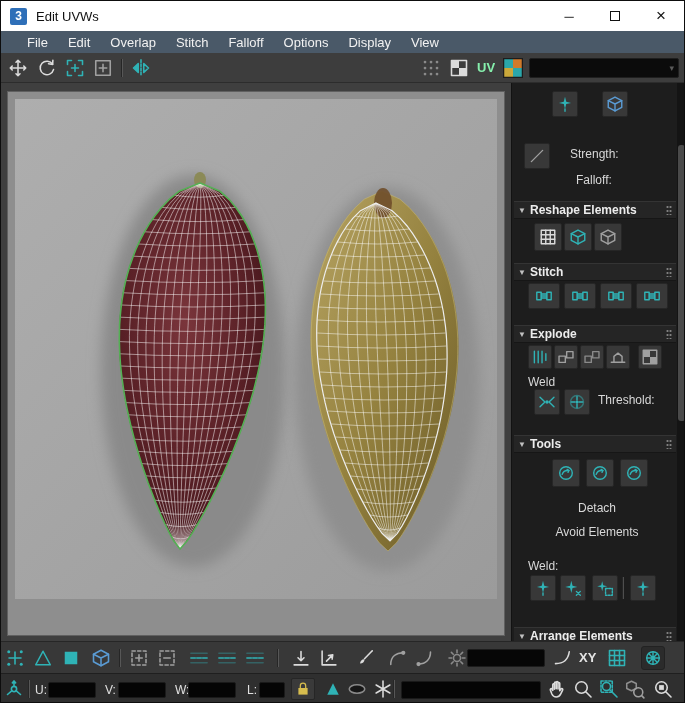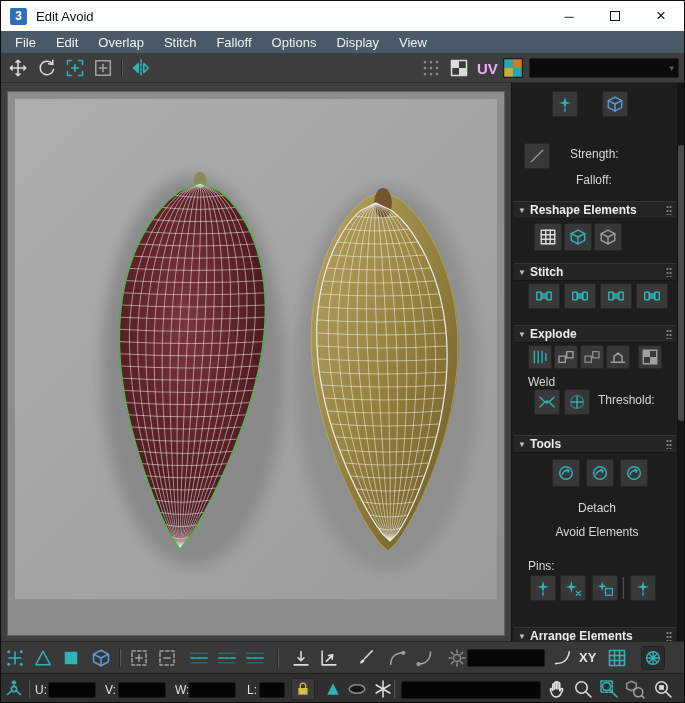--- a/index.html
+++ b/index.html
@@ -7,26 +7,26 @@
 body{font-family:"Liberation Sans",sans-serif;background:#1a1a1a;overflow:hidden}
 #window{position:relative;width:685px;height:703px;background:#3f3f3f;border:1px solid #0d0d0d;overflow:hidden}
 
 .titlebar{position:absolute;left:0;top:0;width:100%;height:30px;background:#ffffff;display:flex;align-items:center}
 .app-icon{width:17px;height:17px;margin-left:9px;background:#2e6fb8;border-radius:2px;color:#fff;font-size:12px;font-weight:bold;display:flex;align-items:center;justify-content:center}
 .wtitle{margin-left:9px;font-size:13px;color:#111}
 .caps{margin-left:auto;display:flex;height:100%}
 .cap{width:46px;height:100%;display:flex;align-items:center;justify-content:center;font-size:13px;color:#111}
 .maxbox{width:10px;height:10px;border:1px solid #111;display:inline-block}
 
-.menubar{position:absolute;left:0;top:30px;width:100%;height:22px;background:#4a5968;display:flex;align-items:center;padding-left:4px}
+.menubar{position:absolute;left:0;top:30px;width:100%;height:22px;background:#4a5968;display:flex;align-items:center;padding-left:16px}
 .menu-item{color:#f2f2f2;font-size:13px;padding:2px 10px}
 
 .toolbar{position:absolute;left:0;top:52px;width:100%;height:30px;background:#3d3d3d;border-bottom:1px solid #2c2c2c}
 .tic{position:absolute;top:5px;width:20px;height:20px;display:inline-block}
-.uvlabel{position:absolute;left:476px;top:7px;font-size:15px;font-weight:bold;color:#f0abfc}
+.uvlabel{position:absolute;left:476px;top:7px;font-size:13px;font-weight:bold;color:#86efac}
 .dropdown{position:absolute;left:528px;top:5px;width:150px;height:20px;background:#0b0b0b;border:1px solid #1f1f1f;border-radius:2px;color:#ccc;font-size:11px;display:flex;align-items:center;padding:0 4px}
 .dd-arrow{margin-left:auto;color:#5a5a5a;font-size:9px}
 .vsep{position:absolute;width:0;border-left:1px solid #262626;border-right:1px solid #575757}
 
 i[data-icon]{display:inline-block}
 i[data-icon] svg{display:block;width:100%;height:100%;fill:none;stroke:currentColor;stroke-width:1.25;stroke-linecap:round;stroke-linejoin:round}
 .teal{color:#2fb3b6}.white{color:#dcdcdc}.gray{color:#a0a0a0}.dim{color:#8a8a8a}.gold{color:#d7bd4e}.blue{color:#5a9bd4}
 
 .viewport{position:absolute;left:6px;top:90px;width:498px;height:545px;background:#8e8e8e;border:1px solid #606060}
 .photo{position:absolute;left:7px;top:7px;width:482px;height:500px;background:linear-gradient(135deg,#aeaeae,#9b9b9b)}
@@ -63,21 +63,21 @@
 </style>
 </head>
 <body>
 
 <div id="window">
 
   <div class="titlebar">
     <div class="app-icon">
         <span>3</span>
       </div>
-    <div class="wtitle">Edit Avoid</div>
+    <div class="wtitle">Edit UVWs</div>
     <div class="caps">
       <div class="cap">
           <span>─</span>
         </div>
       <div class="cap">
           <span class="maxbox"></span>
         </div>
       <div class="cap" style="font-size:17px">
           <span>×</span>
         </div>
@@ -486,21 +486,21 @@
         <i data-icon="peel" class="teal">
           <svg viewBox="0 0 16 16">
             <circle cx="8" cy="8" r="5.6"></circle>
             <path d="M4.6 9.2c.8-2.6 2.6-3.8 6-3.4"></path>
             <path d="M10.6 5.8 9 4.8M10.6 5.8 9.8 7.4"></path>
           </svg>
         </i>
       </div>
     <div class="pcenter" style="top:418px">Detach</div>
     <div class="pcenter" style="top:442px">Avoid Elements</div>
-    <div class="plabel" style="left:16px;top:476px">Pins:</div>
+    <div class="plabel" style="left:16px;top:476px">Weld:</div>
     <div class="tile t26" style="left:18px;top:492px">
         <i data-icon="pin" class="teal">
           <svg viewBox="0 0 16 16">
             <path d="M8 1.6 9.1 6 13.4 7 9.1 8 8 12.4 6.9 8 2.6 7l4.3-1z" fill="currentColor" stroke="none"></path>
             <path d="M8 12.4v2"></path>
           </svg>
         </i>
       </div>
     <div class="tile t26" style="left:48px;top:492px">
         <i data-icon="pinx" class="teal">

